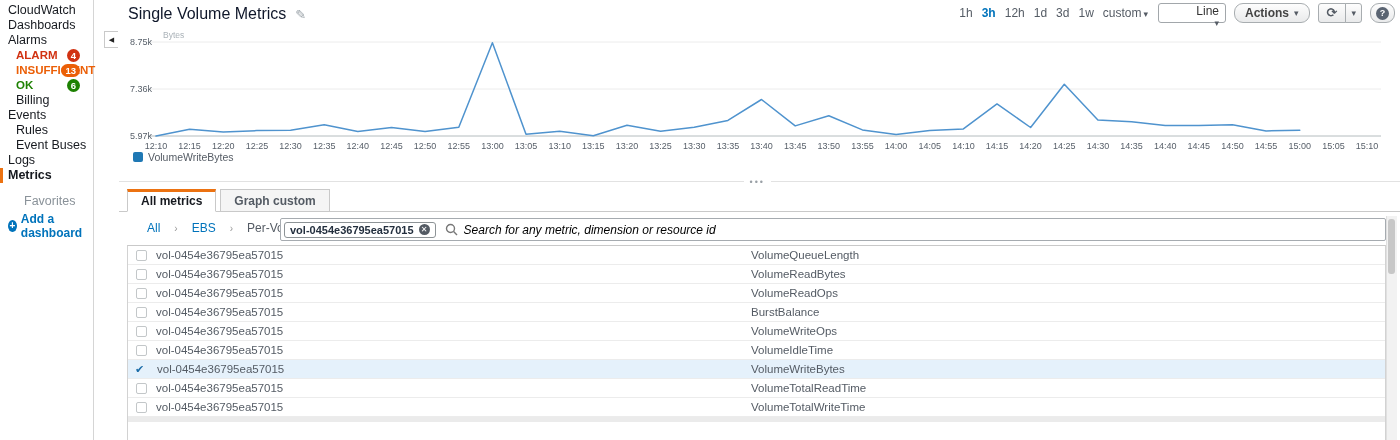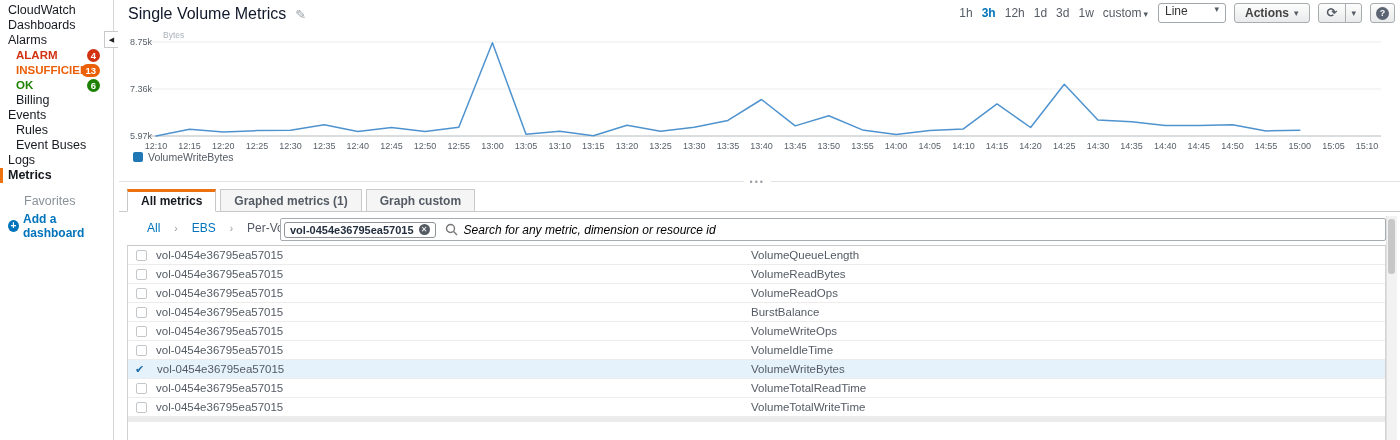--- a/index.html
+++ b/index.html
@@ -1,20 +1,20 @@
 <!DOCTYPE html>
 <html><head>
 <meta charset="utf-8">
 <style>
   * { margin:0; padding:0; box-sizing:border-box; }
   html,body { width:1400px; height:440px; overflow:hidden; background:#fff;
     font-family:"Liberation Sans","DejaVu Sans",sans-serif; color:#16191f; }
 
   
-  .sidebar { position:absolute; left:0; top:0; width:114px; height:440px;
+  .sidebar { position:absolute; left:0; top:0; width:94px; height:440px;
     background:#fff; border-right:1px solid #d5d5d5; padding-top:3px; z-index:5; }
   .side-item { position:relative; height:15px; line-height:15px; font-size:12.5px;
     padding-left:8px; color:#16191f; white-space:nowrap; cursor:pointer; }
   .side-item.sub { padding-left:16px; }
   .side-item.c-red { color:#d13212; font-weight:bold; font-size:11.5px; }
   .side-item.c-orange { color:#eb5f07; font-weight:bold; font-size:11.5px; }
   .side-item.c-green { color:#1d8102; font-weight:bold; font-size:11.5px; }
   .side-item.active { border-left:3px solid #ec7211; padding-left:5px; font-weight:bold; }
   .side-badge { position:absolute; right:13px; top:1px; min-width:7px; padding:0 4px;
     height:13px; line-height:13px; border-radius:8px; color:#fff; font-size:9.5px;
@@ -34,23 +34,23 @@
   .title-row { position:absolute; left:9px; top:5px; display:flex; align-items:center; gap:9px; }
   .page-title { font-size:16px; color:#0f172a; }
   .edit-icon { color:#9aa2a8; font-size:13px; cursor:pointer; }
 
   .controls { position:absolute; right:5px; top:3px; display:flex; align-items:center; gap:8px; }
   .ranges { display:flex; gap:9px; align-items:center; font-size:12px; color:#545b64; margin-right:2px; }
   .range { cursor:pointer; }
   .range.selected { color:#0073bb; font-weight:bold; }
   .range .caret { font-size:9px; color:#545b64; margin-left:2px; }
   .sel { width:68px; height:20px; background:#fff; border:1px solid #a2a7ab; border-radius:3px;
-    display:flex; align-items:flex-start; justify-content:space-between; padding:0 6px;
-    font-size:12px; color:#333; cursor:pointer; }
-  .btn { height:20px; border:1px solid #a8adb0; border-radius:3px;
+    display:flex; align-items:flex-end; justify-content:space-between; padding:0 6px;
+    font-size:12px; color:#333; cursor:pointer;flex-direction:column; }
+  .btn { height:20px; border:1px solid #a8adb0; border-radius:9px;
     background:linear-gradient(#fdfdfd,#e9eaeb); font-size:12px; font-weight:bold; color:#444;
     display:flex; align-items:center; justify-content:center; padding:0 10px; gap:5px; cursor:pointer; }
   .caret { font-size:9px; color:#545b64; }
   .btn-group { display:flex; }
   .btn-group .btn:first-child { border-radius:3px 0 0 3px; padding:0 8px; }
   .btn-group .btn:last-child { border-radius:0 3px 3px 0; padding:0 5px; margin-left:-1px; }
   .refresh-glyph { font-size:13px; font-weight:bold; color:#545b64; line-height:18px; }
   .help-btn { padding:0 5px; }
   .q-circle { width:13px; height:13px; border-radius:50%; background:#5a6472; color:#fff;
     font-size:9px; font-weight:bold; line-height:13px; text-align:center; }
@@ -235,21 +235,20 @@
     <span class="legend-swatch" id="legend-swatch" style="background: rgb(31, 120, 180);"></span>
     <span class="legend-label">VolumeWriteBytes</span>
   </div>
 
   <div class="split-line"></div>
   <div class="split-handle">•••</div>
 
   <div class="tabs-line"></div>
   <div class="tabs" id="tabs">
       <div class="tab active">All metrics</div>
-      <div class="tab">Graphed metrics (1)</div>
       <div class="tab">Graph custom</div>
     </div>
 
   <div class="crumb-row" id="crumbs">
       <span class="crumb-link">All</span>
       <span class="crumb-sep">›</span>
       <span class="crumb-link">EBS</span>
       <span class="crumb-sep">›</span>
       <span class="crumb-current">Per-Volume Metrics</span>
     </div>

